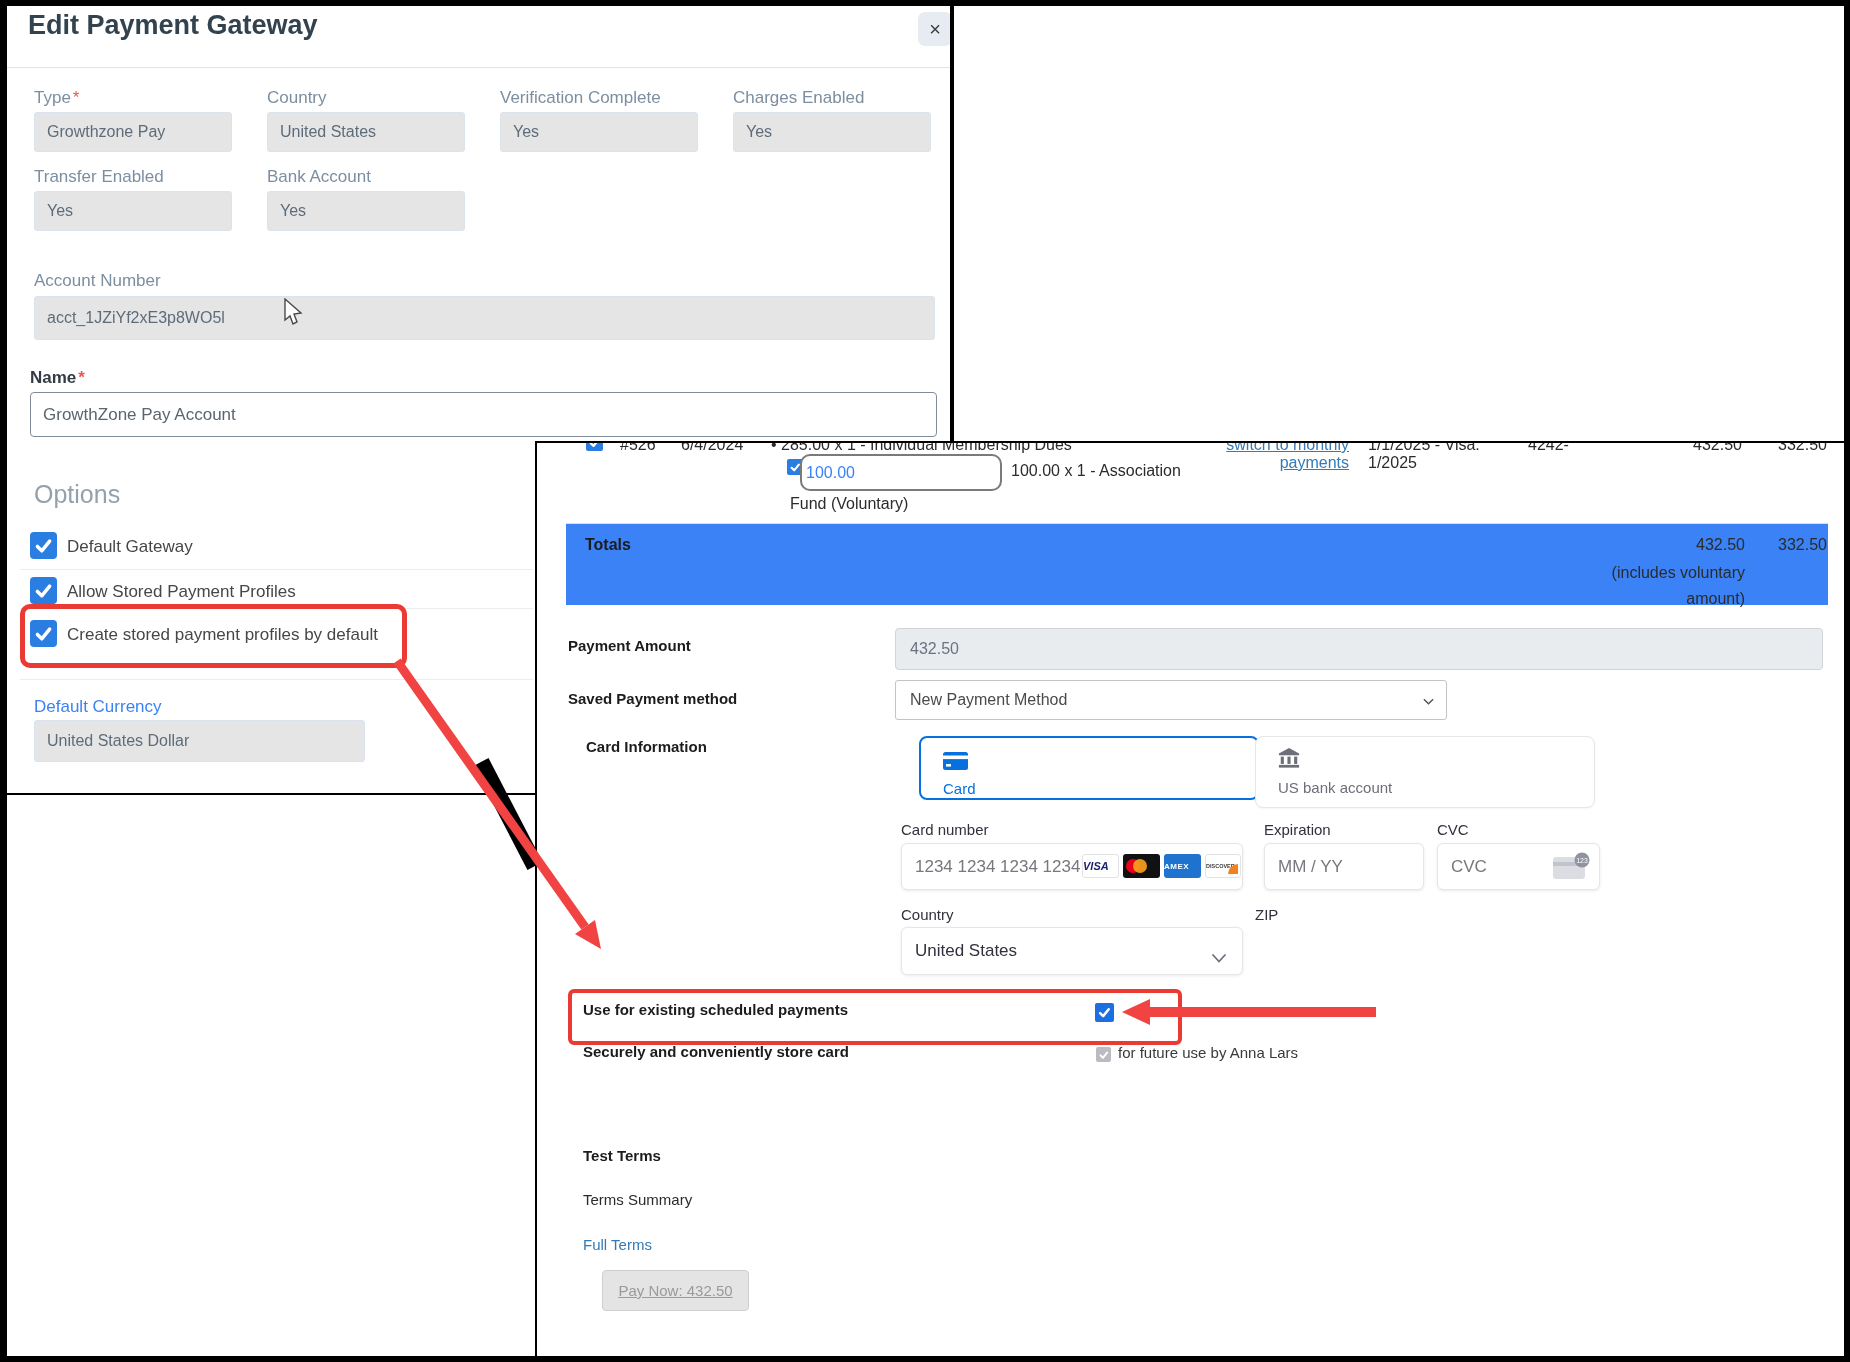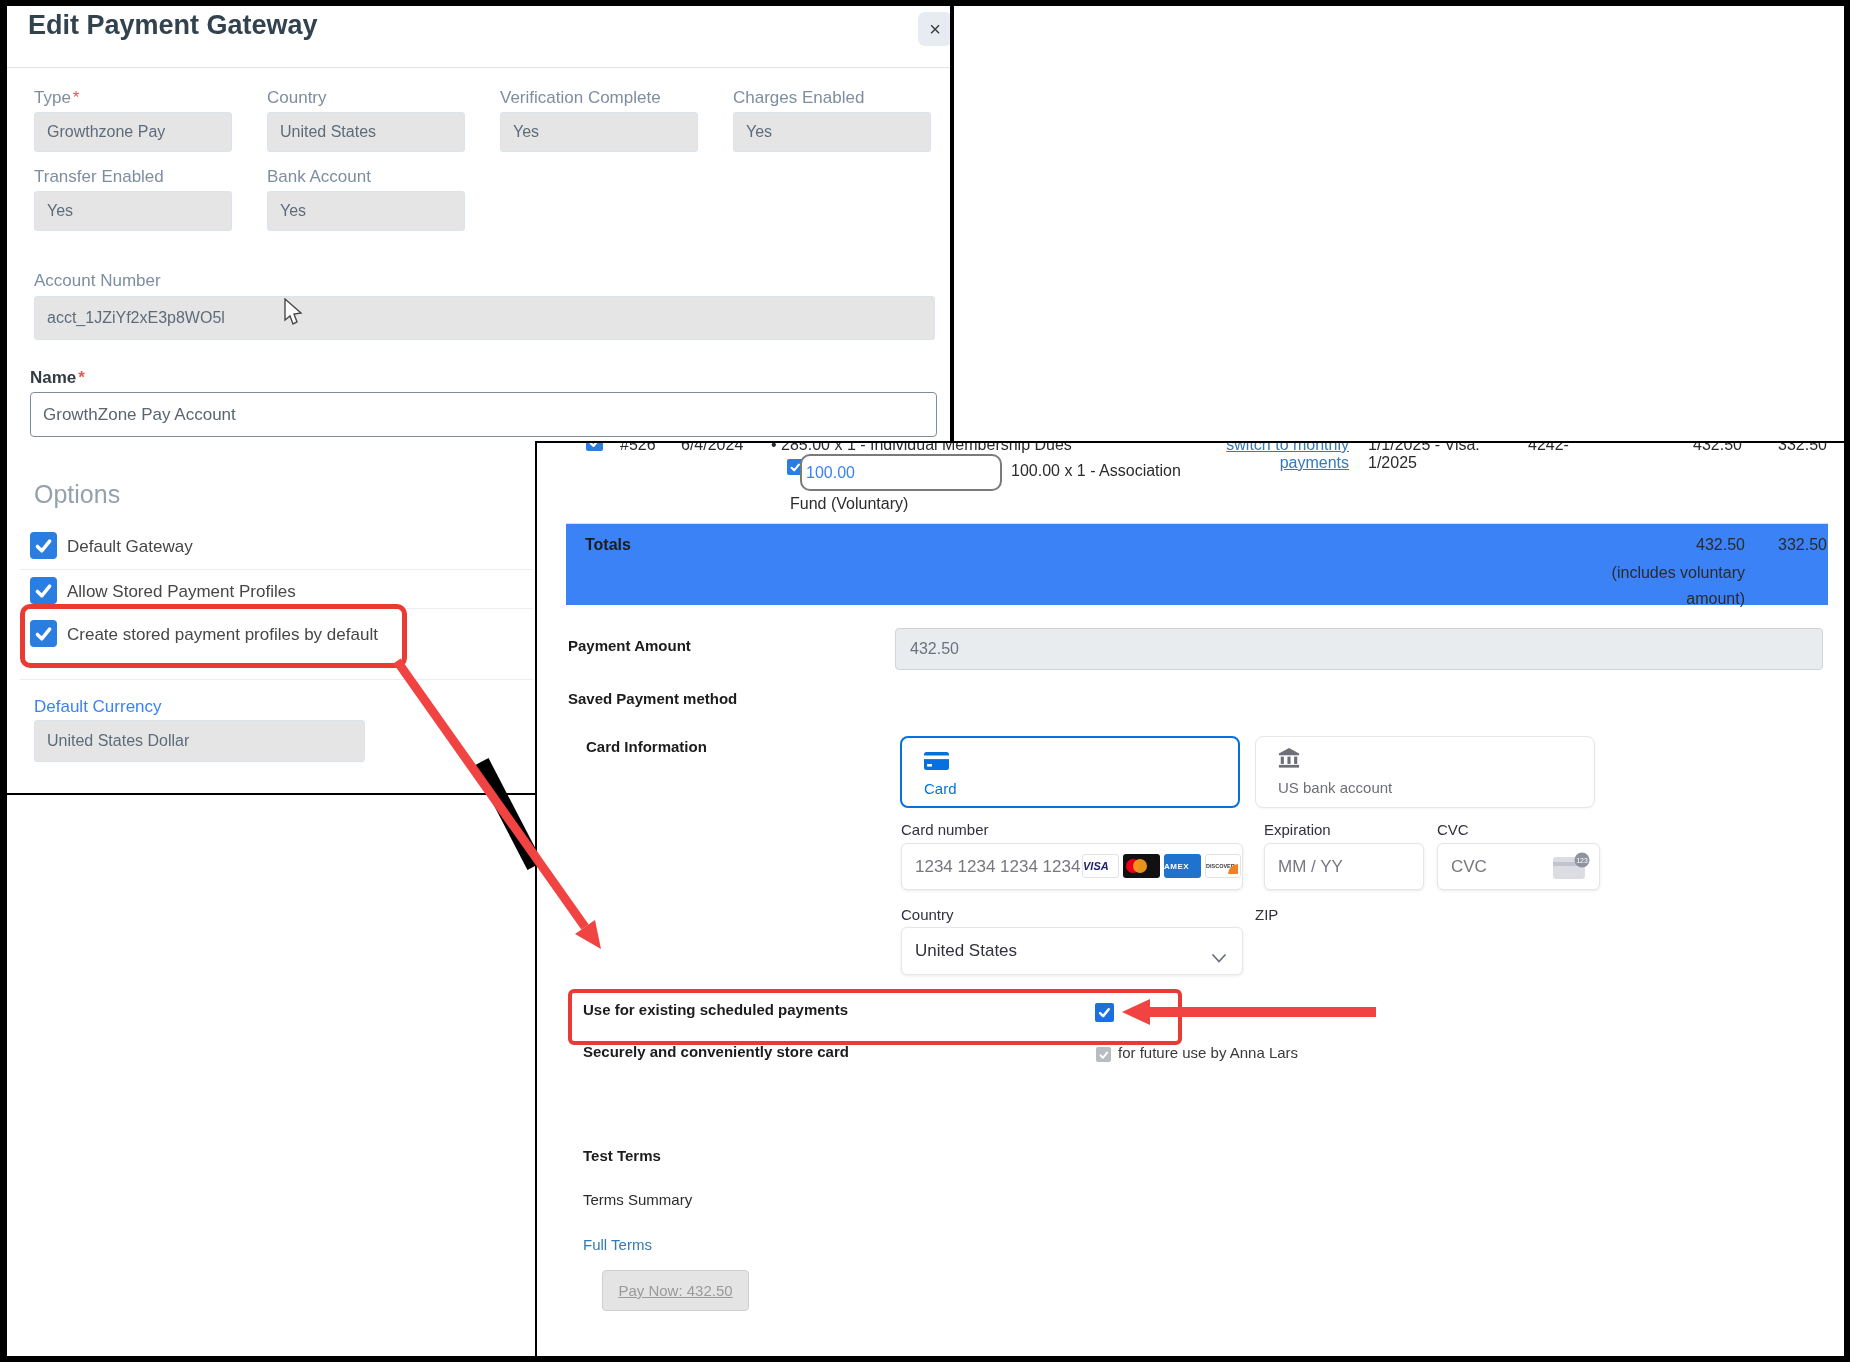--- a/index.html
+++ b/index.html
@@ -159,23 +159,29 @@
       <div class="p-text r-align" style="left:1071px;top:12px;width:108px;">432.50</div>
       <div class="p-text r-align" style="left:1161px;top:12px;width:100px;">332.50</div>
       <div class="p-text r-align" style="left:900px;top:40px;width:279px;">(includes voluntary</div>
       <div class="p-text r-align" style="left:900px;top:66px;width:279px;">amount)</div>
     </div>
 
     <div class="p-bold" style="left:31px;top:194px;">Payment Amount</div>
     <input class="pa-input" style="left: 358px; top: 185px; width: 928px; height: 42px;" readonly="" value="432.50">
 
     <div class="p-bold" style="left:31px;top:247px;">Saved Payment method</div>
+    <div class="select" style="left:358px;top:237px;width:552px;height:40px;">
+      <span>New Payment Method</span>
+      <span class="chev"><svg width="11" height="7" viewBox="0 0 12 7">
+            <path d="M1 1 L6 6 L11 1" stroke="#555" stroke-width="1.6" fill="none"></path>
+          </svg></span>
+    </div>
 
     <div class="p-bold" style="left:49px;top:295px;">Card Information</div>
-    <div class="tab sel" style="left:363px;top:293px;width:340px;height:72px;">
+    <div class="tab sel" style="left:382px;top:293px;width:340px;height:64px;">
       <svg class="abs" style="left:22px;top:14px;" width="25" height="18" viewBox="0 0 25 18">
         <rect width="25" height="18" rx="2.5" fill="#0570de"></rect>
           <rect y="3.5" width="25" height="3.6" fill="#fff"></rect>
           <rect x="3" y="12" width="5" height="2.6" fill="#fff"></rect>
       </svg>
       <div class="tab-label" style="color:#0570de;">Card</div>
     </div>
     <div class="tab unsel" style="left:718px;top:293px;width:340px;height:72px;">
       <svg class="abs" style="left:22px;top:10px;" width="22" height="22" viewBox="0 0 24 24" fill="#6d6e78">
         <path d="M12 1 L23 7 L23 9 L1 9 L1 7 Z"></path>

